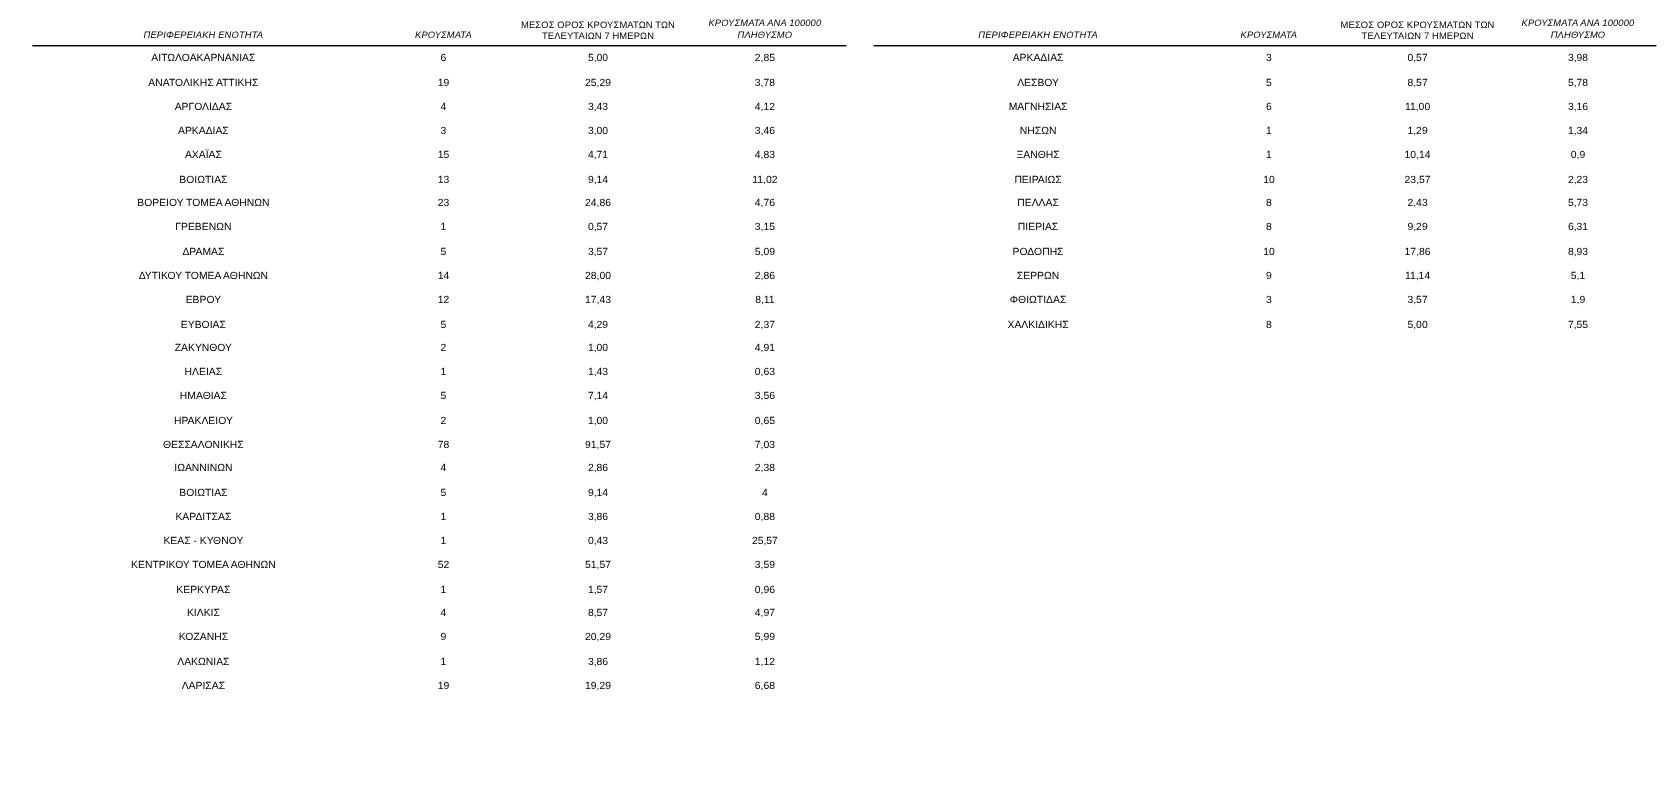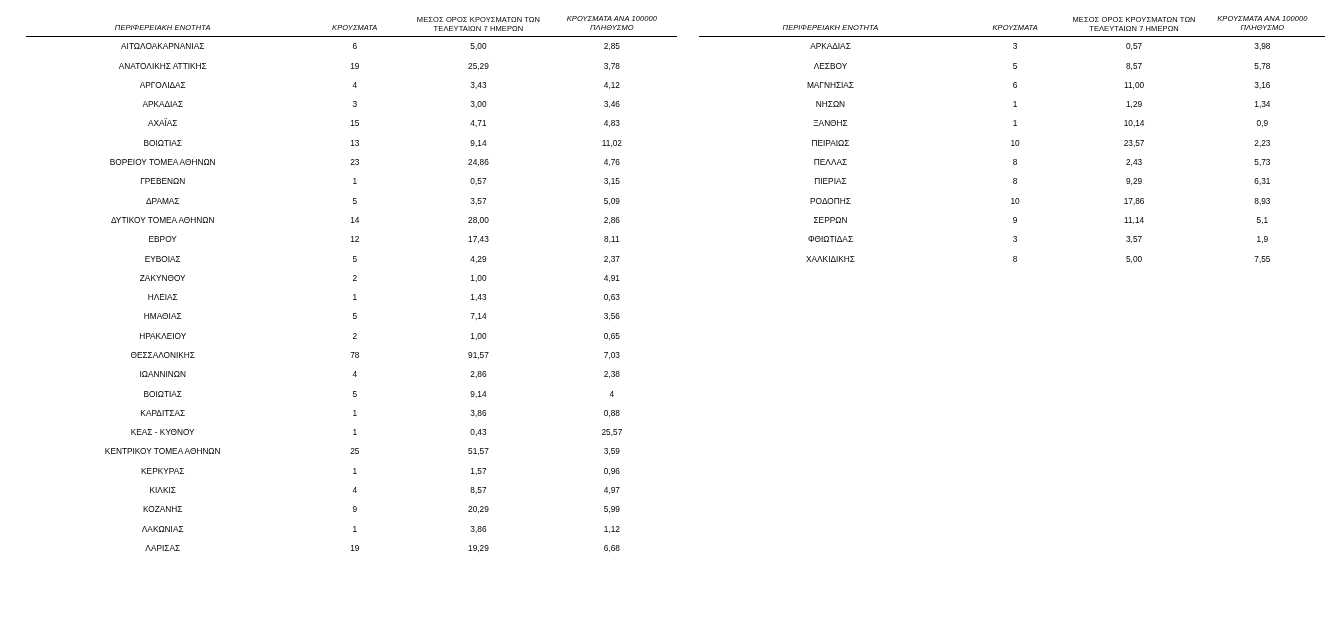--- a/index.html
+++ b/index.html
@@ -213,21 +213,21 @@
             <td>0,88</td>
           </tr>
           <tr>
             <td>ΚΕΑΣ - ΚΥΘΝΟΥ</td>
             <td>1</td>
             <td>0,43</td>
             <td>25,57</td>
           </tr>
           <tr>
             <td>ΚΕΝΤΡΙΚΟΥ ΤΟΜΕΑ ΑΘΗΝΩΝ</td>
-            <td>25</td>
+            <td>52</td>
             <td>51,57</td>
             <td>3,59</td>
           </tr>
           <tr>
             <td>ΚΕΡΚΥΡΑΣ</td>
             <td>1</td>
             <td>1,57</td>
             <td>0,96</td>
           </tr>
           <tr>

